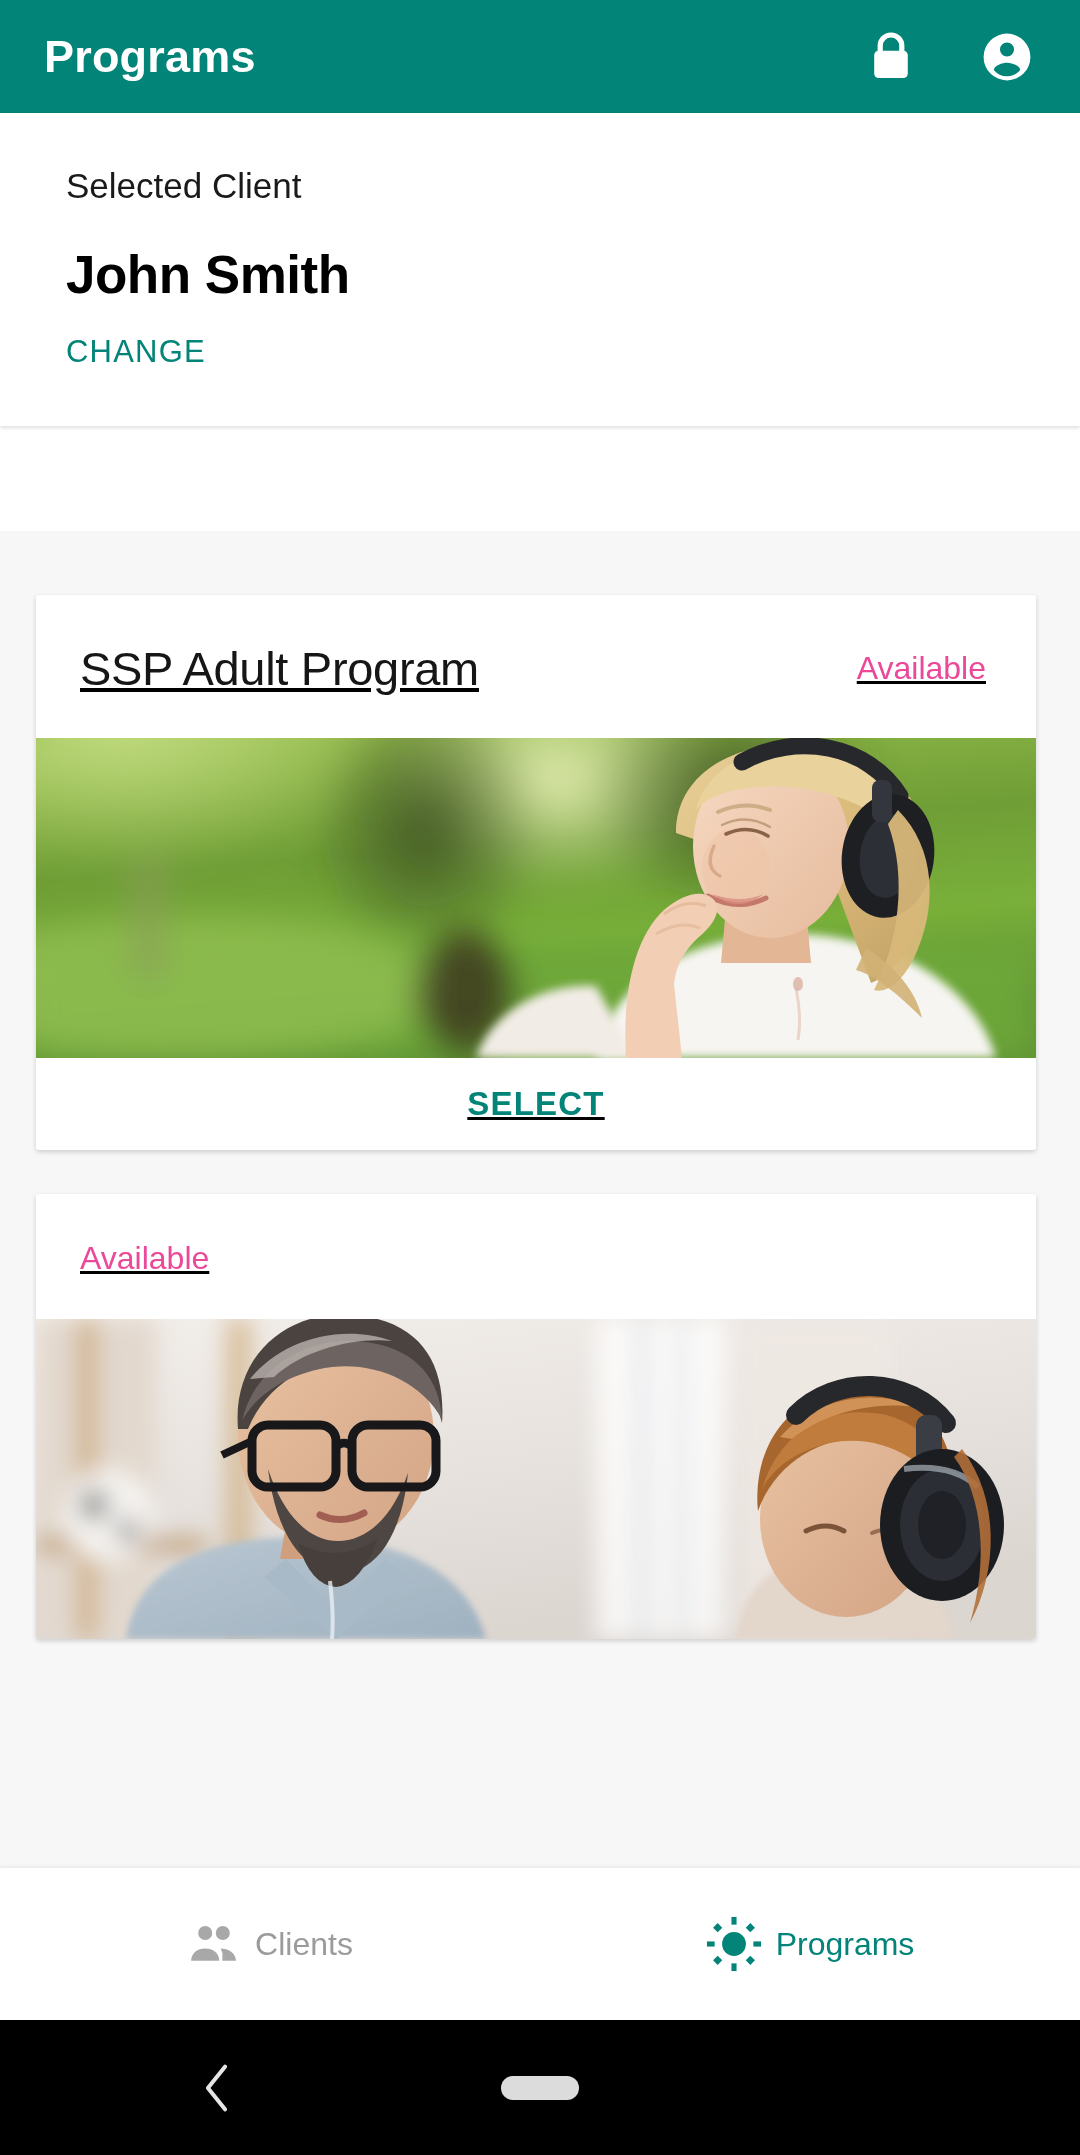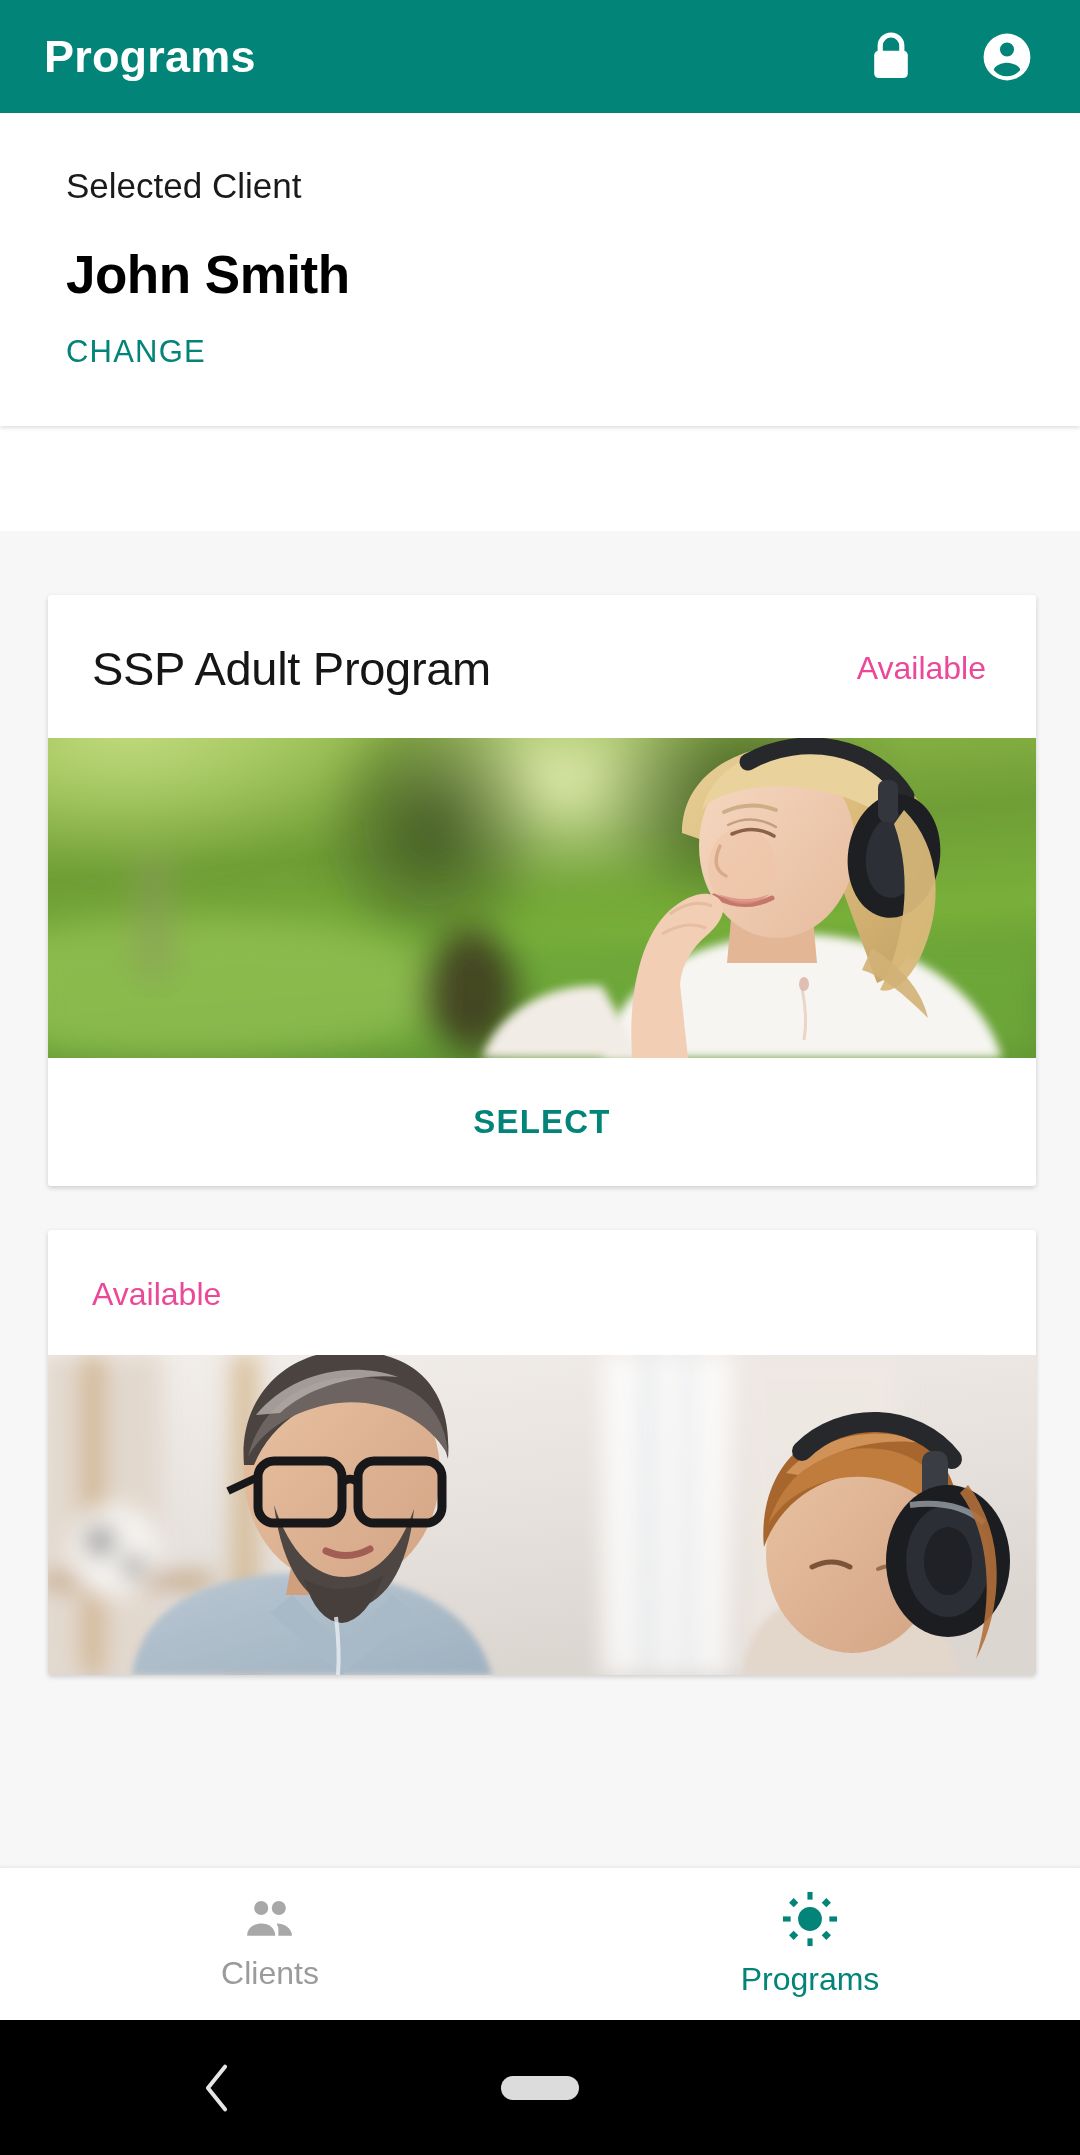--- a/index.html
+++ b/index.html
@@ -68,24 +68,25 @@
     position:absolute;
     top:531px;
     left:0; right:0;
     bottom:288px;
     overflow:hidden;
     padding-top:64px;
   }
 
   .card{
     background:#ffffff;
-    margin:0 44px 44px 48px;
+    margin:0 44px 44px 36px;
     border-radius:3px;
     box-shadow:0 2px 5px rgba(0,0,0,.17);
     overflow:hidden;
+    text-decoration:underline;
   }
   .card-header{
     display:flex;
     align-items:center;
     justify-content:space-between;
     padding:46px 44px 42px 44px;
   }
   .card-title{
     font-size:47px;
     color:#161616;
@@ -96,21 +97,21 @@
     color:#ec4899;
     padding-right:6px;
   }
   .card-media{
     width:100%;
     height:320px;
     position:relative;
     overflow:hidden;
   }
   .card-actions{
-    height:128px;
+    height:92px;
     display:flex;
     align-items:center;
     justify-content:center;
   }
   .card-action-label{
     color:#038478;
     font-size:33px;
     font-weight:bold;
     letter-spacing:1.2px;
   }
@@ -123,21 +124,21 @@
     height:153px;
     background:#ffffff;
     border-top:1px solid #ececec;
     display:flex;
     box-shadow:0 -1px 3px rgba(0,0,0,.05);
     z-index:5;
   }
   .navitem{
     flex:1;
     display:flex;
-    flex-direction:column;
+    flex-direction:row;
     align-items:center;
     justify-content:center;
     gap:14px;
   }
   .navlabel{ font-size:32px; }
   .navitem.inactive .navlabel{ color:#9b9b9b; }
   .navitem.active .navlabel{ color:#038478; }
 
   
   .sysnav{

